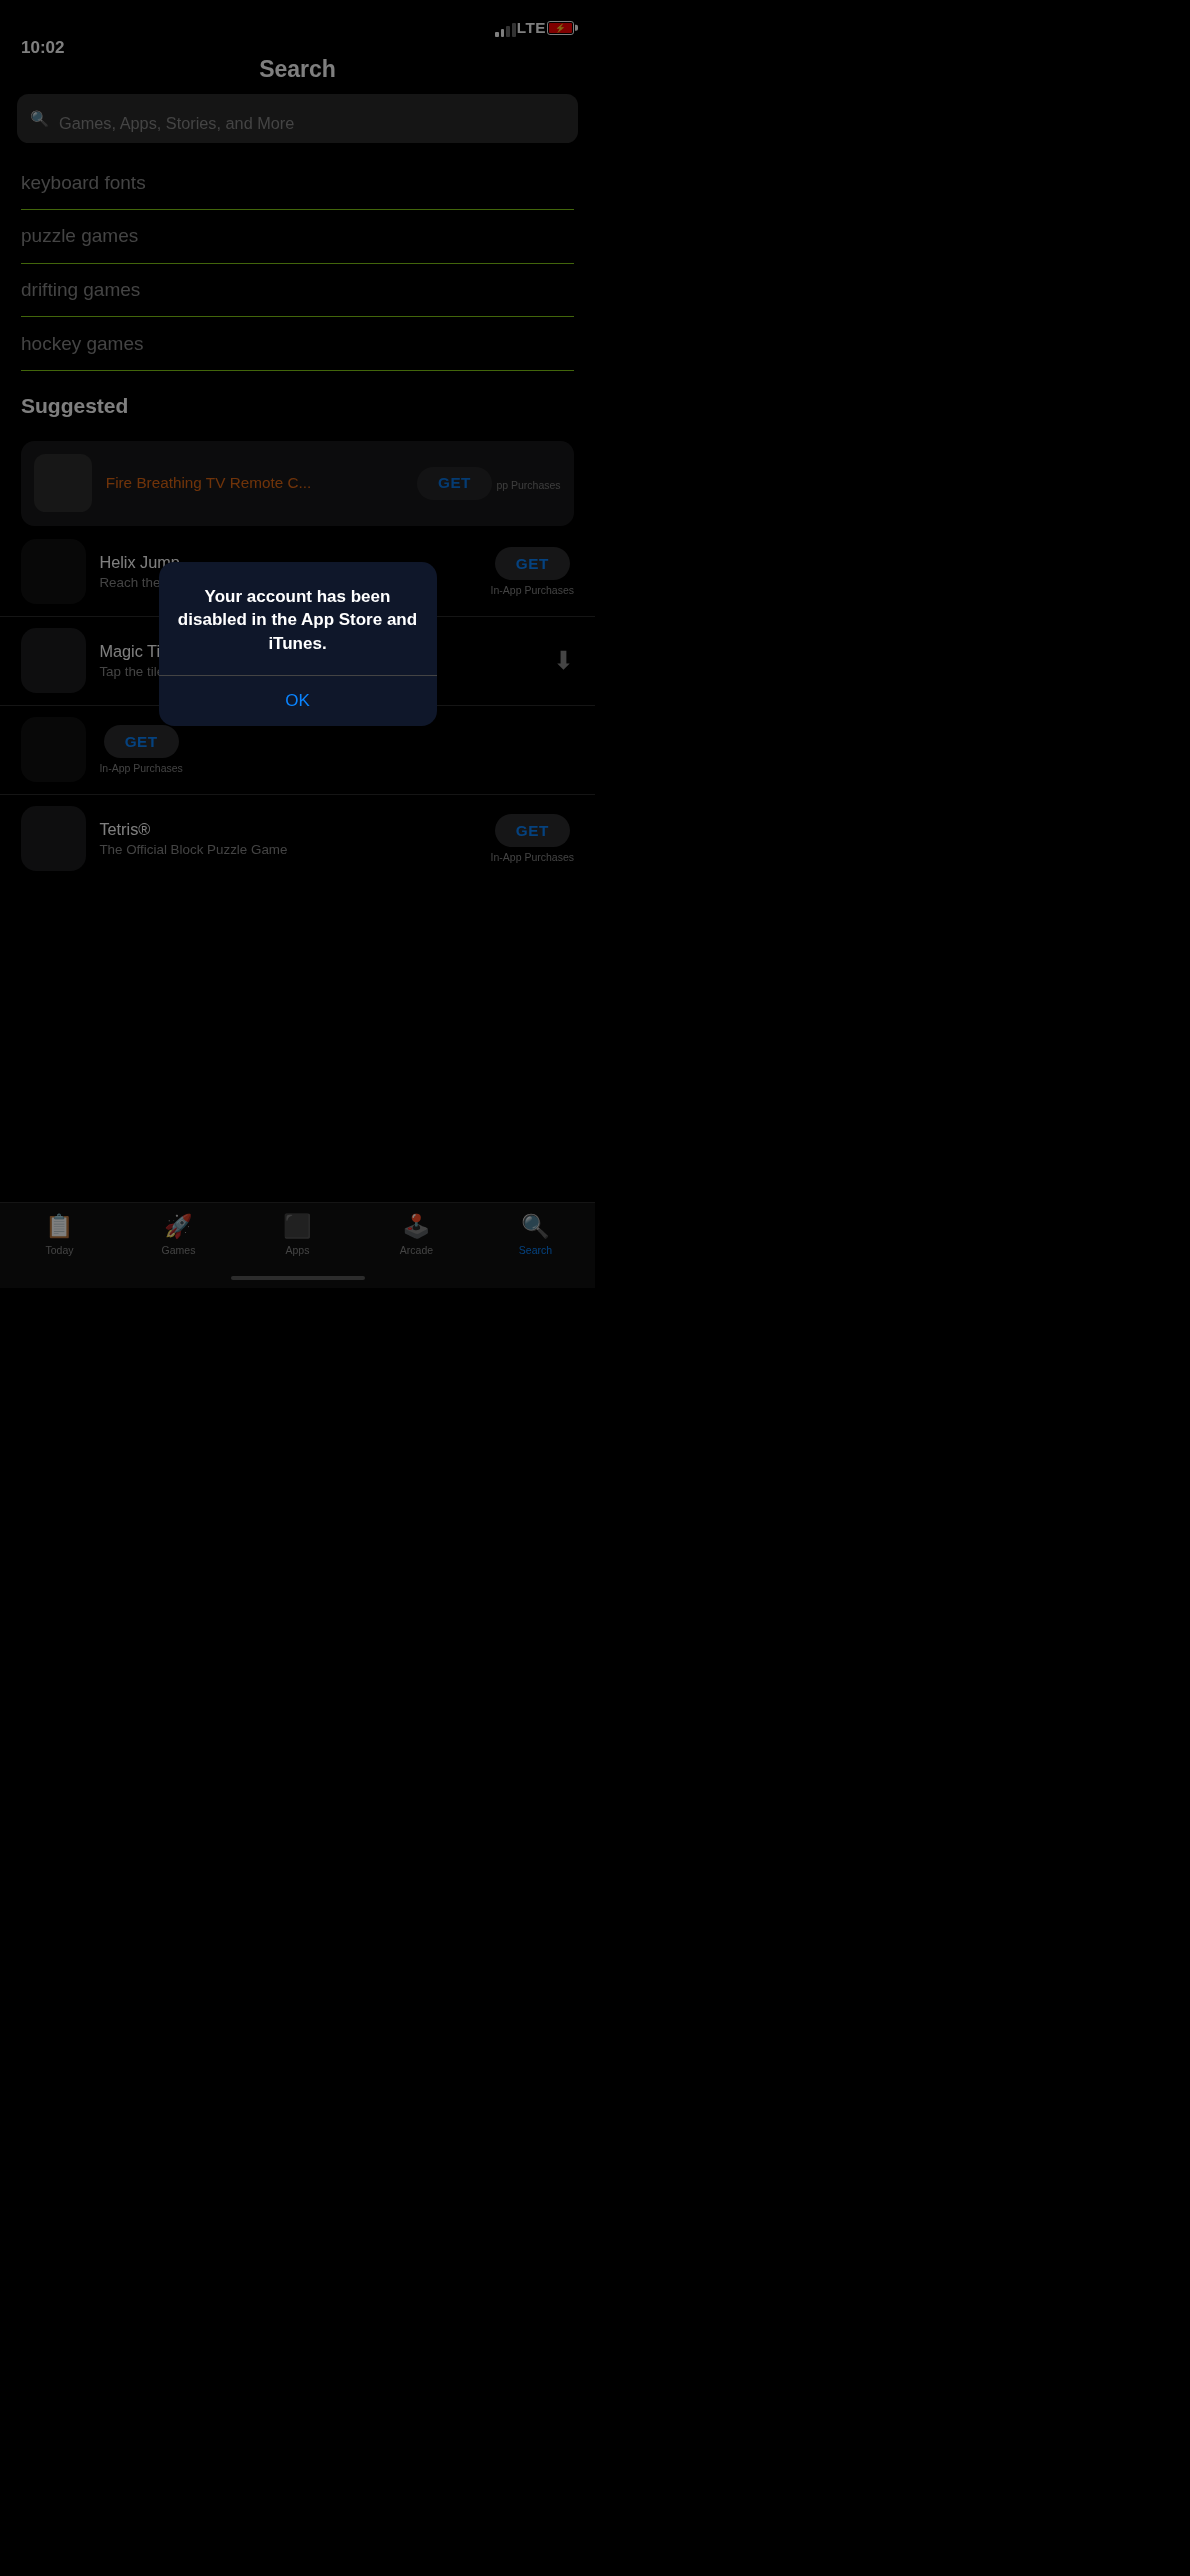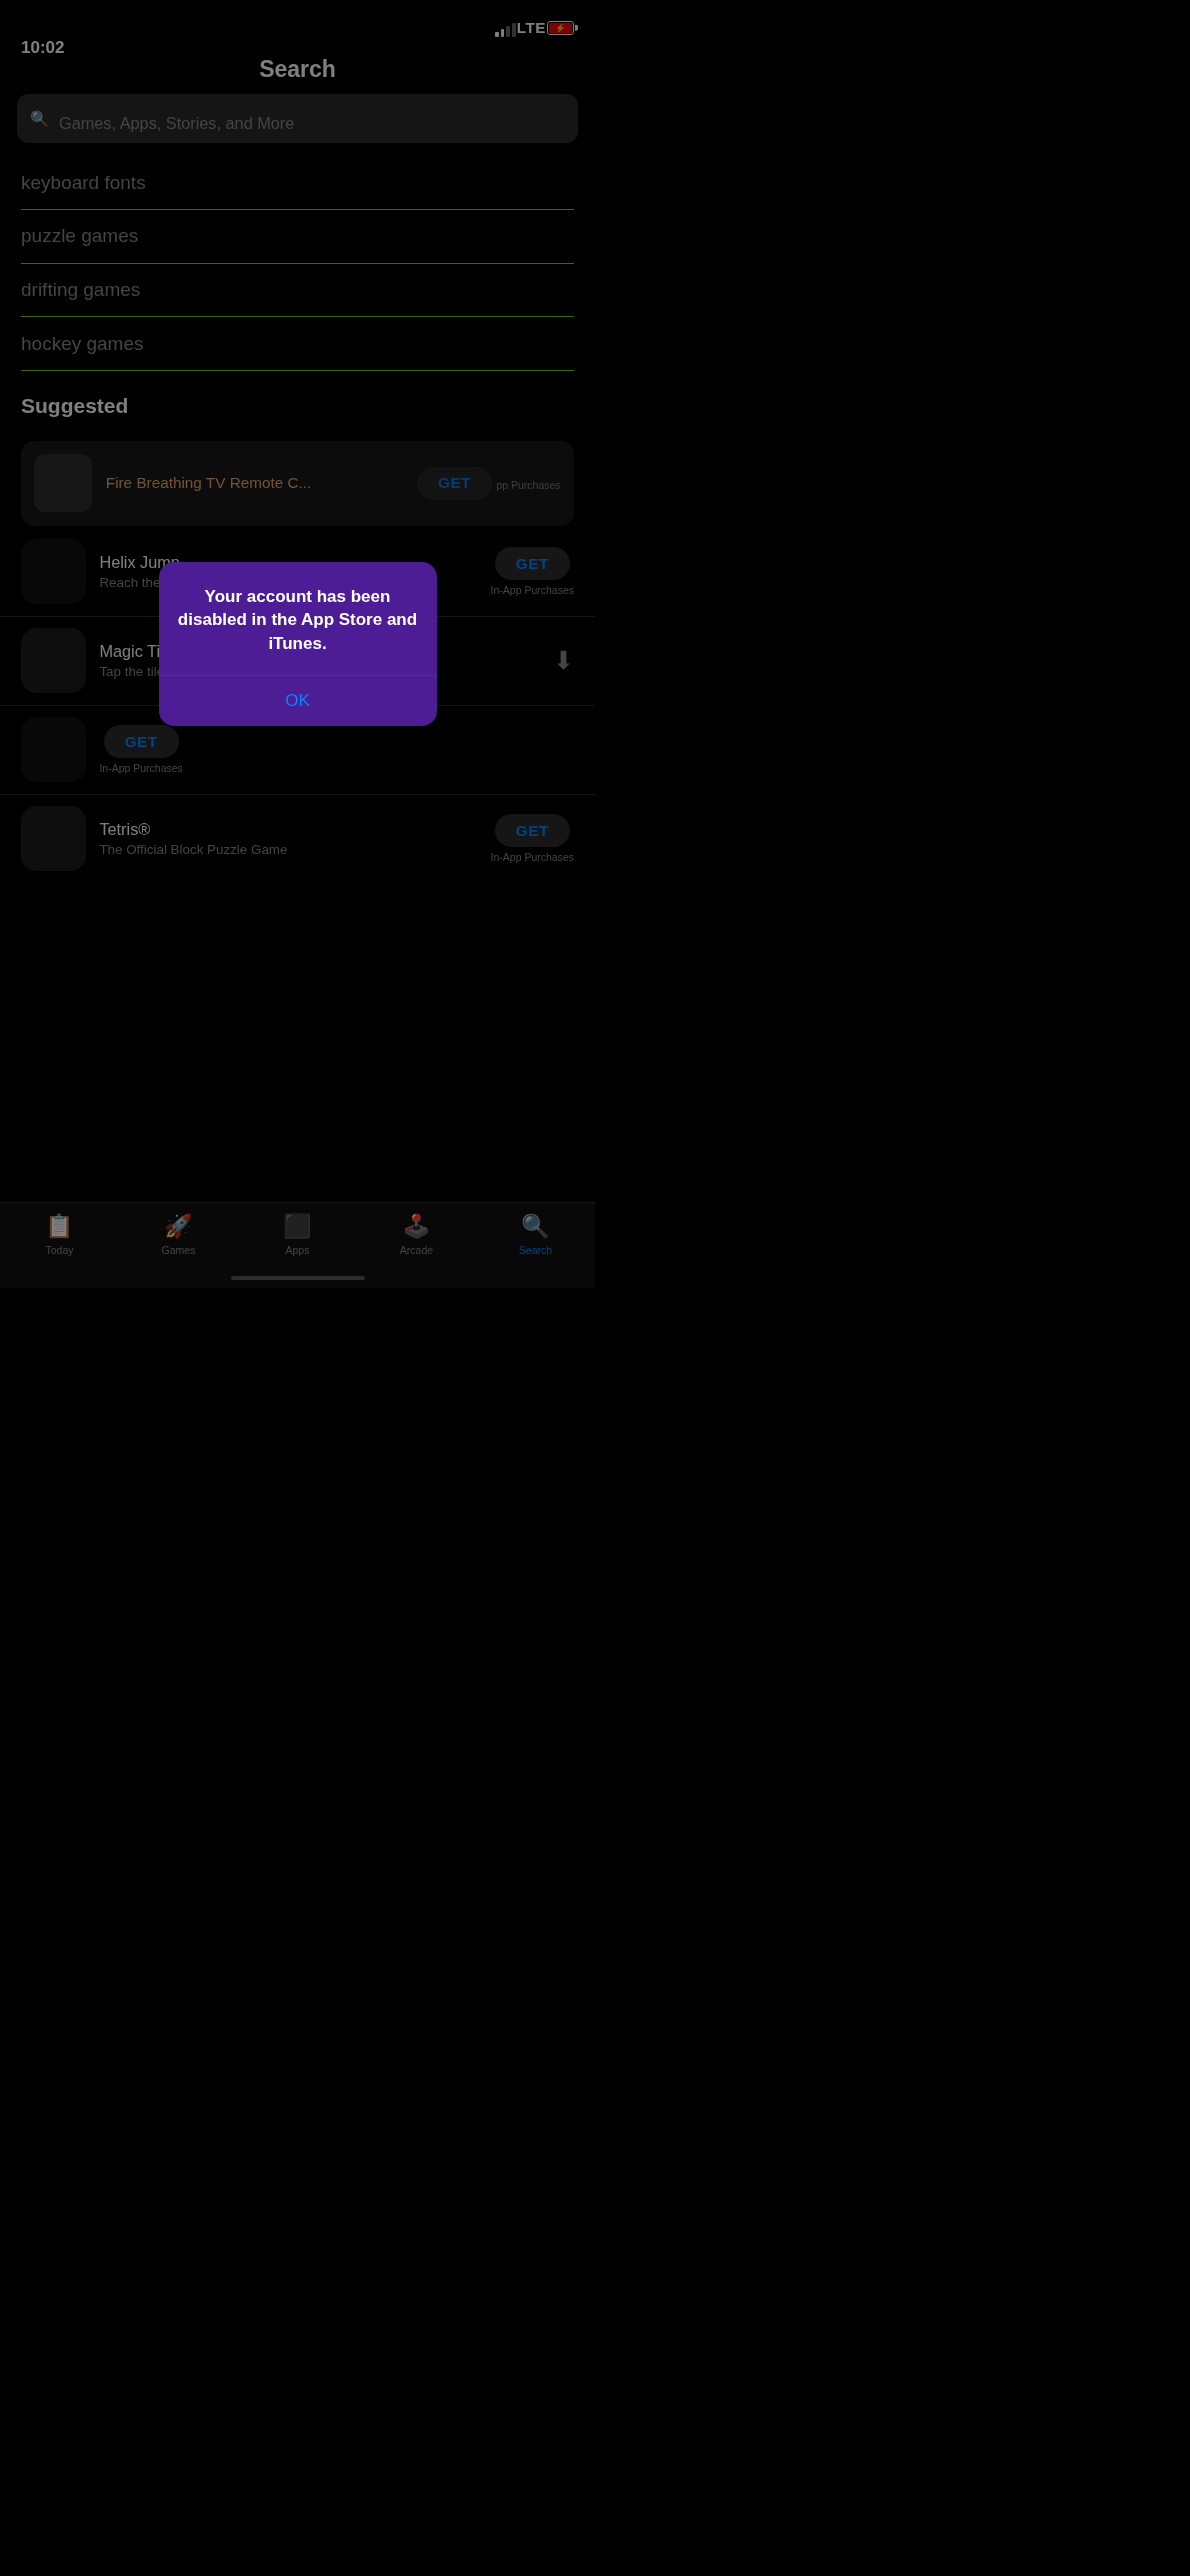--- a/index.html
+++ b/index.html
@@ -229,41 +229,41 @@
       width: 58px;
       height: 58px;
       background: #333;
       border-radius: 11.5px;
       flex-shrink: 0;
     }
     .first-suggested-info { flex: 1; }
     .first-suggested-name {
       font-size: 15.3px;
       font-weight: 500;
-      color: #fdba74;
+      color: #f97316;
     }
     .first-suggested-action .get-button {
       background: #2c2c2e;
     }
 
     
     .modal-overlay {
       position: absolute;
       top: 0;
       left: 0;
       right: 0;
       bottom: 0;
       background: rgba(0,0,0,0.5);
       display: flex;
       align-items: center;
       justify-content: center;
       z-index: 100;
     }
     .modal-dialog {
-      background: #4c1d95;
+      background: #0f172a;
       border-radius: 15.3px;
       width: 278px;
       overflow: hidden;
     }
     .modal-body {
       padding: 23px 19px 19px;
       text-align: center;
     }
     .modal-message {
       font-size: 17px;

